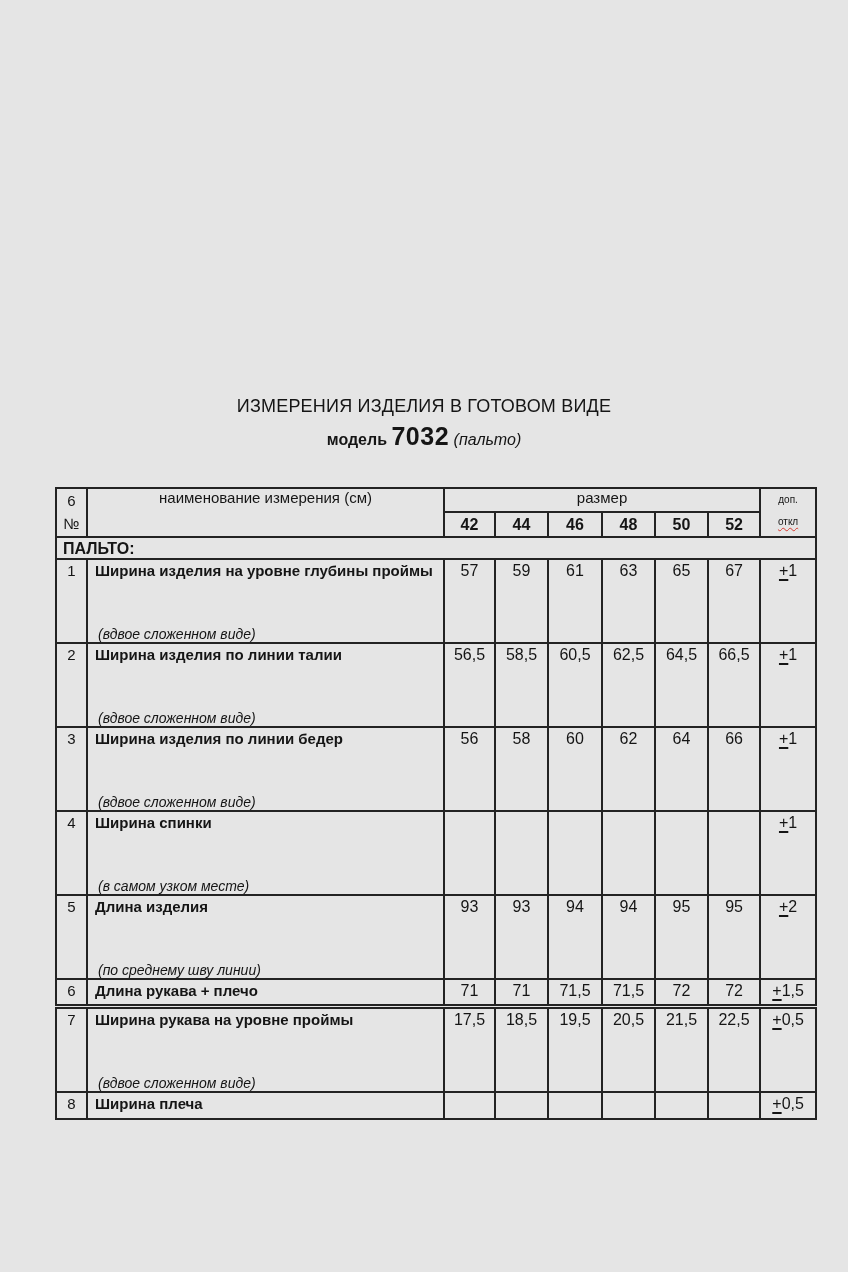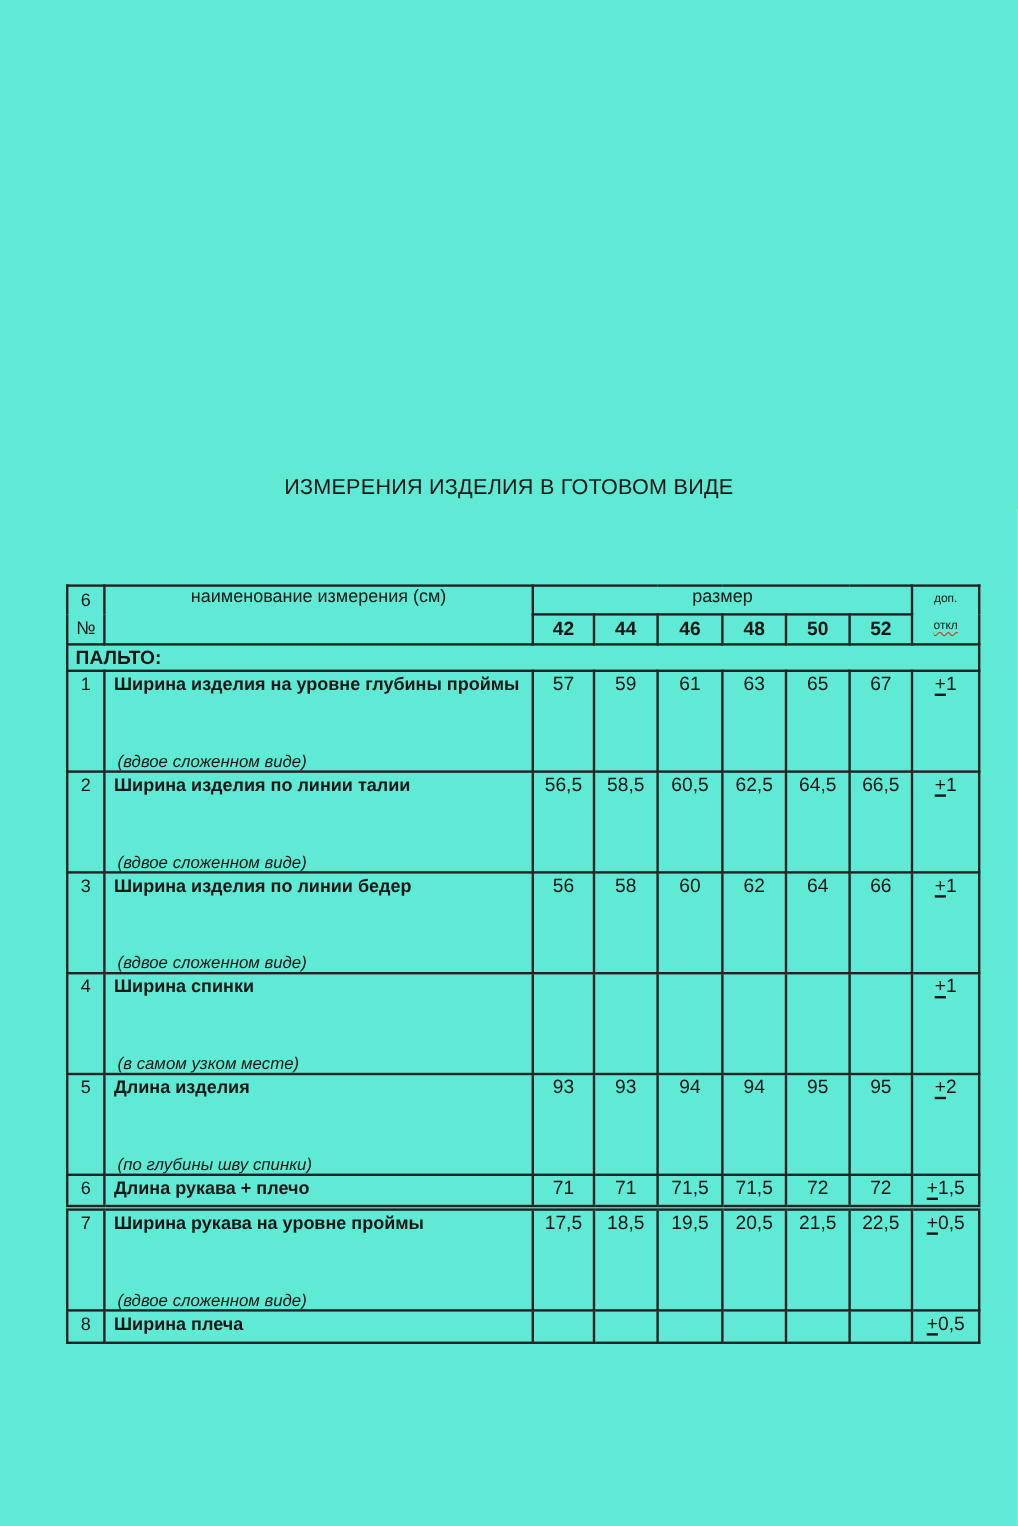--- a/index.html
+++ b/index.html
@@ -11,21 +11,21 @@
     height: 1272px;
     background: #fbfbfb;
     font-family: "Liberation Sans", sans-serif;
     color: #151515;
     position: relative;
     overflow: hidden;
   }
   .page {
     position: absolute;
     inset: 0;
-    background: #5eead4;
+    background: #e5e5e5;
   }
 
   
   .title-block {
     position: absolute;
     top: 397px;
     left: 0;
     width: 100%;
     text-align: center;
     line-height: 1;
@@ -157,20 +157,25 @@
   }
   tr.thick td { border-bottom: 5px double #232323; }
 </style>
 </head>
 <body>
 
 <div class="page">
 
   <div class="title-block">
     <div class="title-line1">ИЗМЕРЕНИЯ ИЗДЕЛИЯ В ГОТОВОМ ВИДЕ</div>
+    <div class="title-line2">
+      <span class="model-label">модель</span>
+      <span class="model-number">7032</span>
+      <span class="model-suffix">(пальто)</span>
+    </div>
   </div>
 
   <table class="meas">
     <colgroup>
       <col style="width:31px">
       <col style="width:357px">
       <col style="width:51px">
       <col style="width:53px">
       <col style="width:54px">
       <col style="width:53px">
@@ -257,21 +262,21 @@
           <td class="c-val"></td>
           <td class="c-val"></td>
           <td class="c-val"></td>
           <td class="c-val"></td>
           <td class="c-tol"><span class="pm">+</span><span>1</span></td>
         </tr>
         <tr class="tall">
           <td class="c-num">5</td>
           <td class="c-name">
             <div class="mname">Длина изделия</div>
-            <div class="msub">(по глубины шву спинки)</div>
+            <div class="msub">(по среднему шву линии)</div>
           </td>
           <td class="c-val">93</td>
           <td class="c-val">93</td>
           <td class="c-val">94</td>
           <td class="c-val">94</td>
           <td class="c-val">95</td>
           <td class="c-val">95</td>
           <td class="c-tol"><span class="pm">+</span><span>2</span></td>
         </tr>
         <tr class="short thick">

